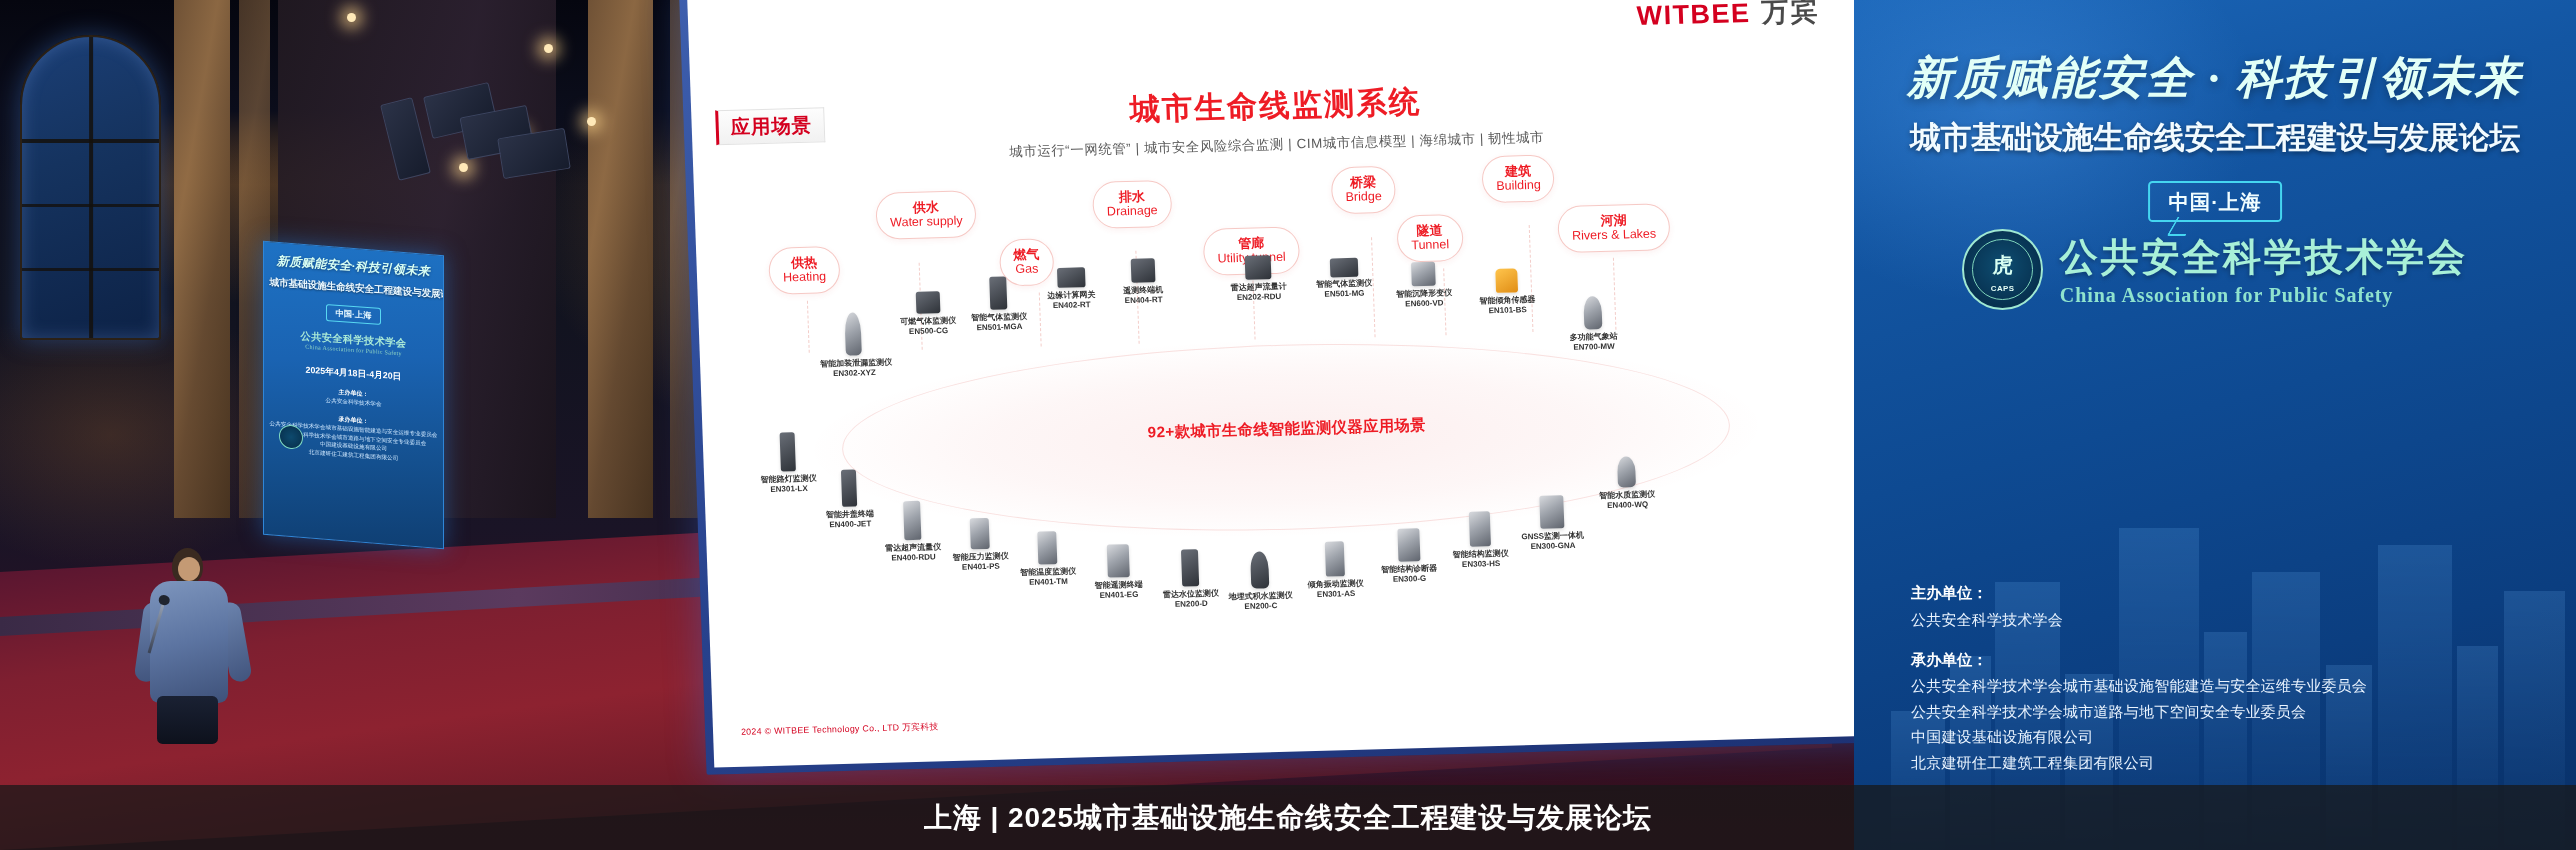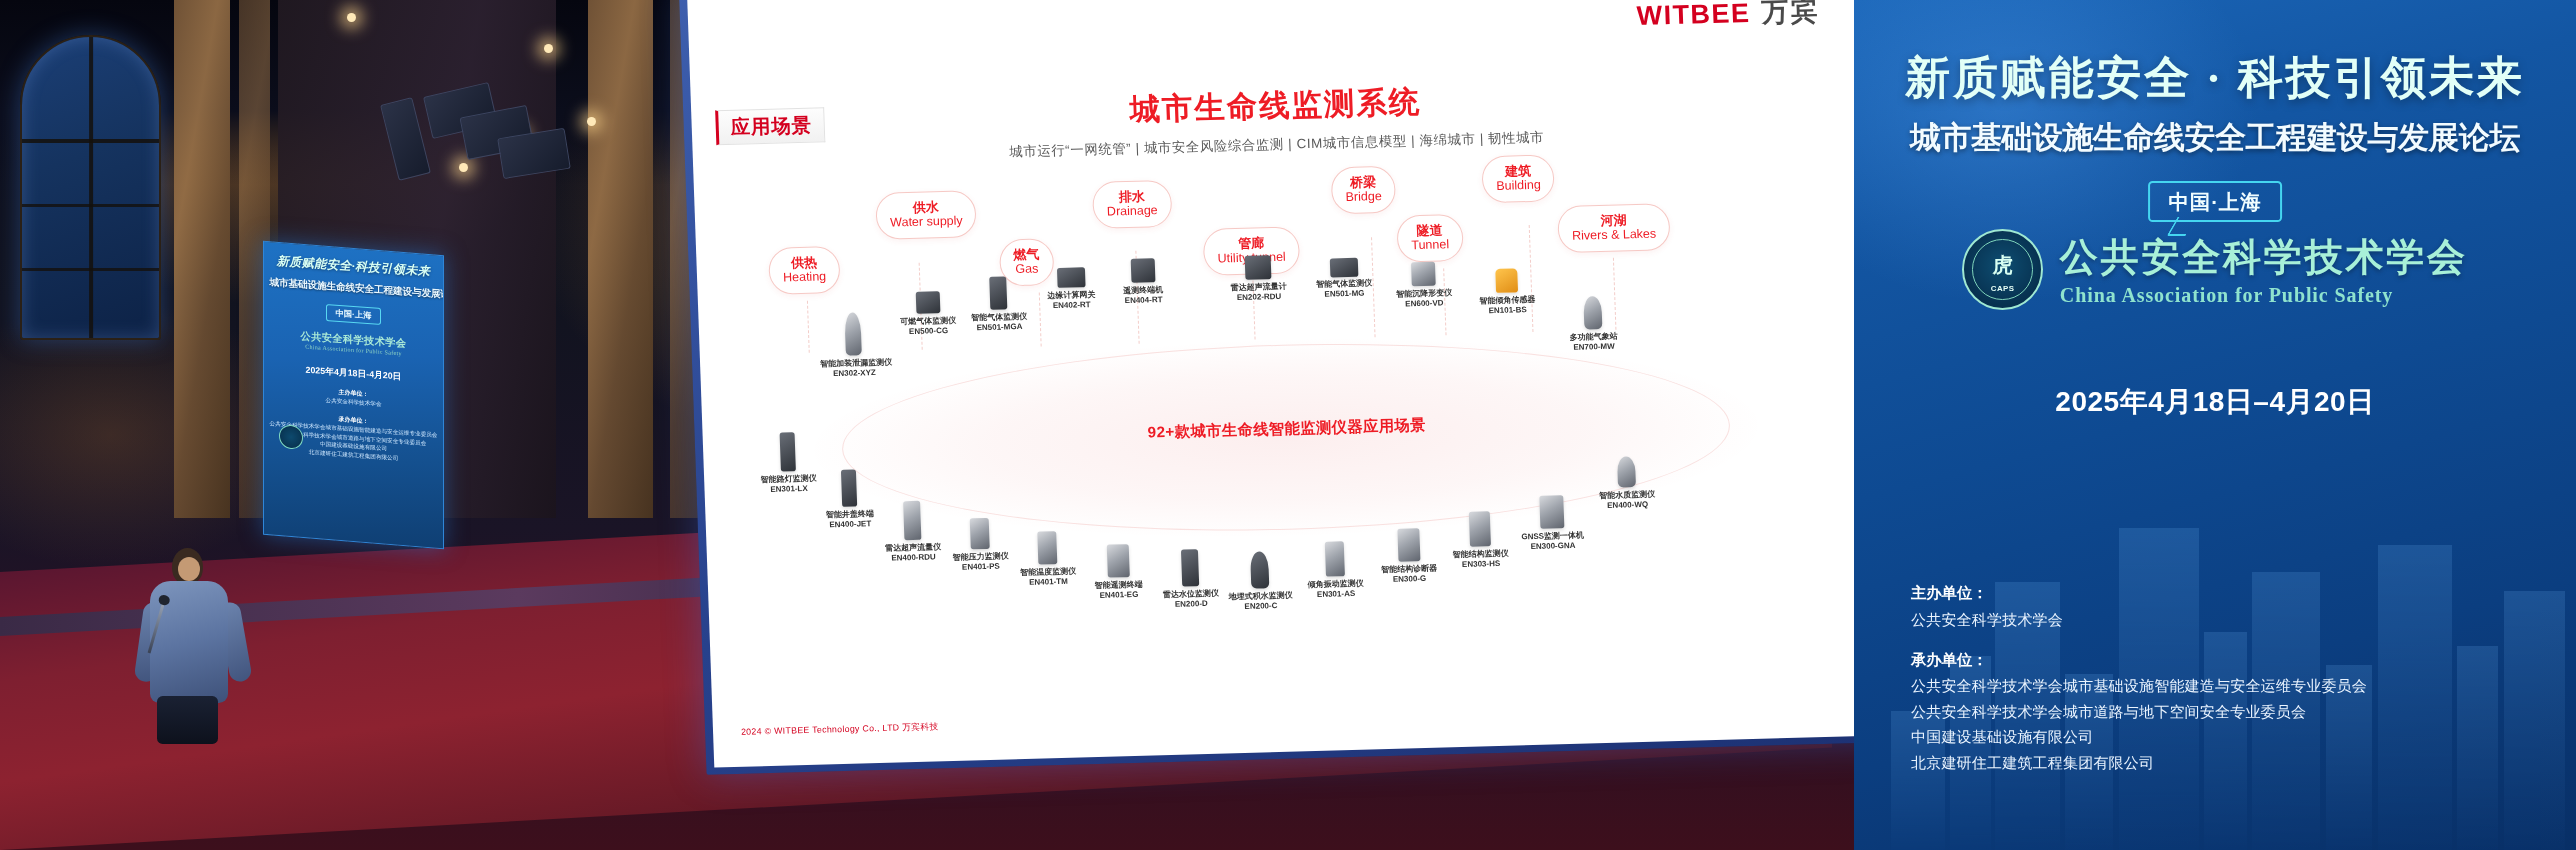--- a/index.html
+++ b/index.html
@@ -224,21 +224,21 @@
   .rb-city { position:absolute; left:0; bottom:0; width:100%; height:389px; opacity:.30; }
   .rb-bld {
     position:absolute; bottom:0;
     background:linear-gradient(180deg,rgba(120,190,255,.55),rgba(30,90,170,.12));
   }
   .rb-glow { position:absolute; left:-111px; top:-93px; width:518px; height:398px;
              background:radial-gradient(ellipse,rgba(90,170,255,.30),transparent 70%); }
 
   .rb-calli {
     position:absolute; left:0; right:0; top:48px; text-align:center;
-    color:#e2fff7; font-size:45px; font-weight:700; letter-spacing:2.8px;
+    color:#e2fff7; font-size:45px; font-weight:700; font-style:italic; letter-spacing:2.8px;
     font-family:"Liberation Serif",serif;
     text-shadow:0 2.8px 9.3px rgba(0,0,0,.35);
   }
   .rb-sub {
     position:absolute; left:0; right:0; top:117px; text-align:center;
     color:#f2fbff; font-size:31px; font-weight:800; letter-spacing:-0.5px;
     text-shadow:0 1.9px 5.6px rgba(0,0,0,.45);
   }
   .rb-tag {
     position:absolute; left:50%; top:181px; transform:translateX(-50%);
@@ -564,29 +564,31 @@
       <div class="rb-seal">
         <div class="rb-seal-inner">虎</div>
         <div class="rb-seal-caps">CAPS</div>
       </div>
       <div class="rb-orgtxt">
         <div class="rb-org-cn">公共安全科学技术学会</div>
         <div class="rb-org-en">China Association for Public Safety</div>
       </div>
     </div>
 
-    <div class="rb-date">2025年4月18日–4月20日</div>
 
     <div class="rb-info">
       <div class="hd">主办单位：</div>
       <div class="ln">公共安全科学技术学会</div>
       <div class="gap"></div>
       <div class="hd">承办单位：</div>
       <div class="ln">公共安全科学技术学会城市基础设施智能建造与安全运维专业委员会</div>
       <div class="ln">公共安全科学技术学会城市道路与地下空间安全专业委员会</div>
       <div class="ln">中国建设基础设施有限公司</div>
       <div class="ln">北京建研住工建筑工程集团有限公司</div>
     </div>
   </div>
 
+  <div class="capbar">
+    <span>上海 | 2025城市基础设施生命线安全工程建设与发展论坛</span>
+  </div>
 
 </div>
 
 
 </body></html>

